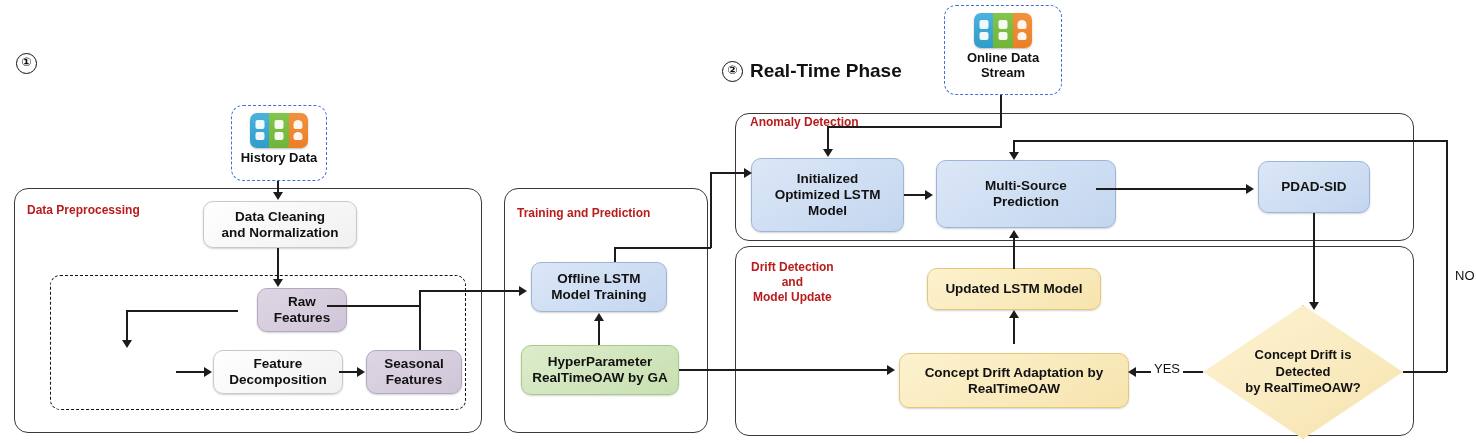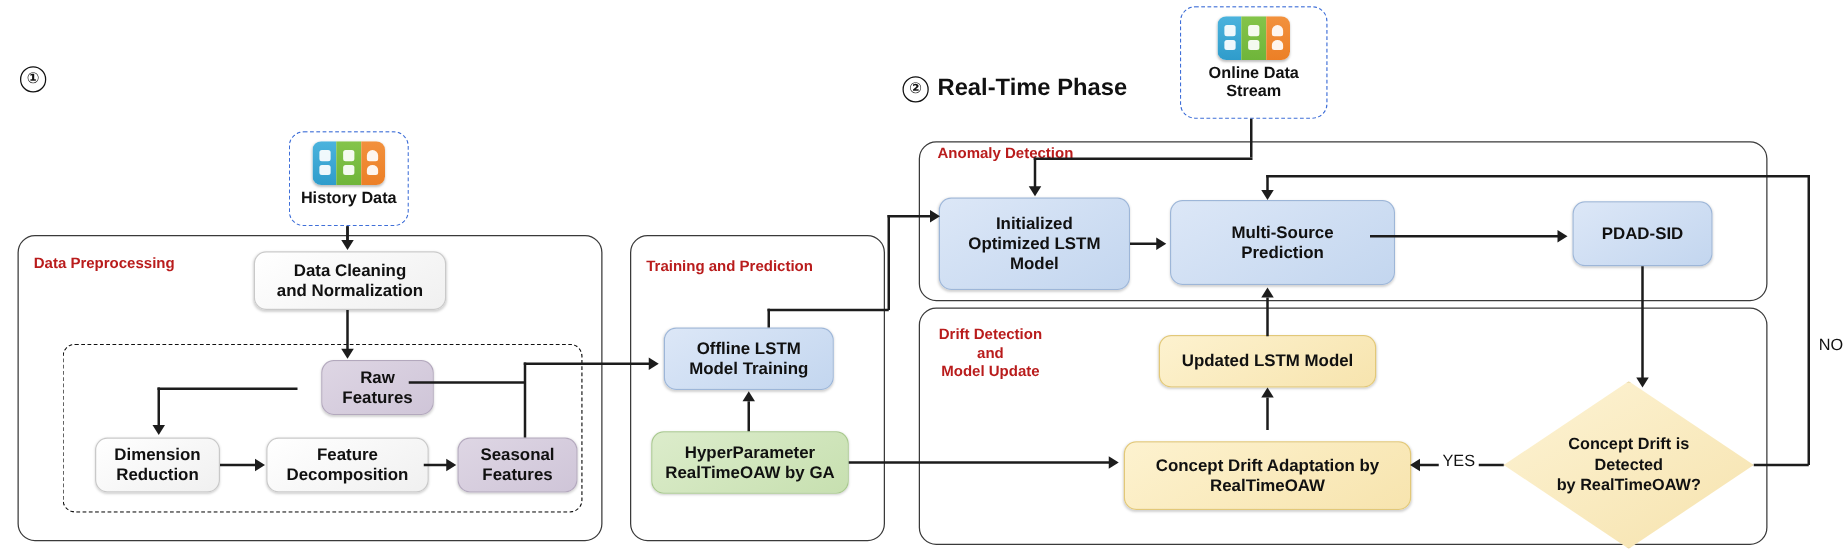--- a/index.html
+++ b/index.html
@@ -100,22 +100,20 @@
 
   <div class="abs group" style="left:14px;top:188px;width:468px;height:245px;"></div>
   <div class="group-label" style="left:27px;top:203px;">Data Preprocessing</div>
 
   <div class="abs dashed-group" style="left:50px;top:275px;width:416px;height:135px;"></div>
 
   <div class="abs node n-white" style="left:203px;top:201px;width:154px;height:47px;white-space:pre-line;">Data Cleaning
 and Normalization</div>
   <div class="abs node n-purple" style="left:237px;top:288px;width:90px;height:44px;white-space:pre-line;margin-left:20px;">Raw
 Features</div>
-  <div class="abs node n-white" style="left:76px;top:350px;width:100px;height:44px;white-space:pre-line;">Dimension
-Reduction</div>
   <div class="abs node n-white" style="left:213px;top:350px;width:130px;height:44px;white-space:pre-line;">Feature
 Decomposition</div>
   <div class="abs node n-purple" style="left:366px;top:350px;width:96px;height:44px;white-space:pre-line;">Seasonal
 Features</div>
 
   <div class="abs group" style="left:504px;top:188px;width:204px;height:245px;"></div>
   <div class="group-label" style="left:517px;top:206px;">Training and Prediction</div>
 
   <div class="abs node n-blue" style="left:531px;top:262px;width:136px;height:50px;white-space:pre-line;">Offline LSTM
 Model Training</div>

